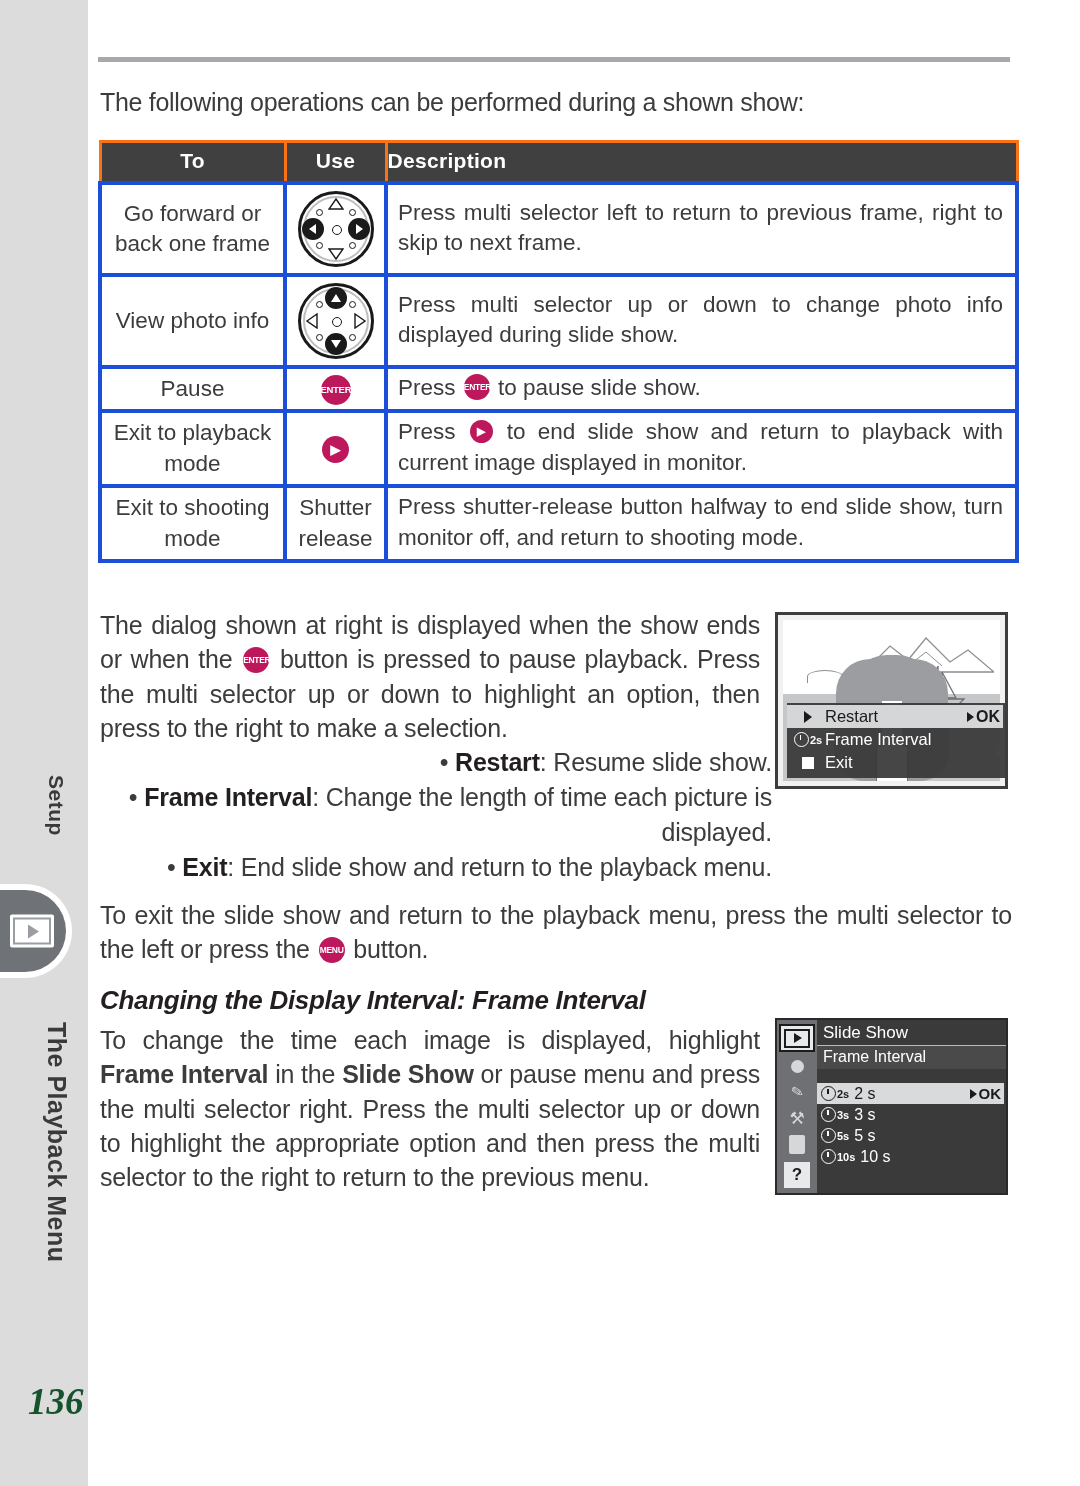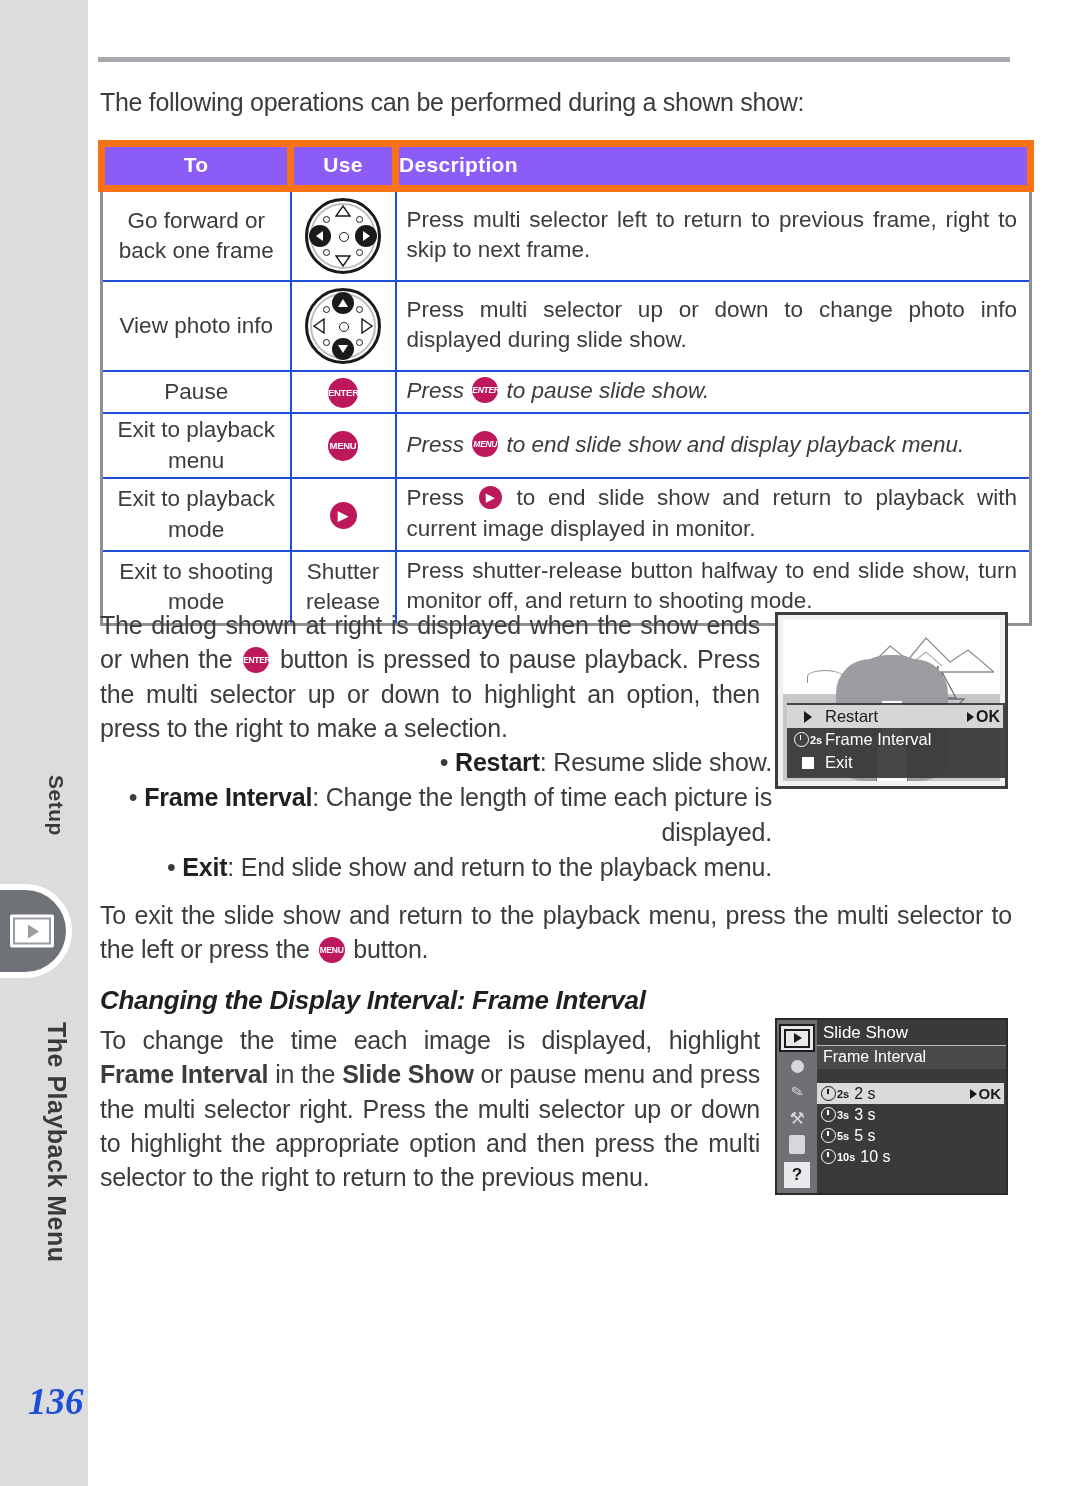--- a/index.html
+++ b/index.html
@@ -84,21 +84,21 @@
 
   
   #page-number {
     position: absolute;
     left: 28px;
     top: 1380px;
     font-family: "Liberation Serif", serif;
     font-style: italic;
     font-weight: bold;
     font-size: 37px;
-    color: #1d4ed8;
+    color: #14532d;
   }
 
   
   .content {
     position: absolute;
     left: 98px;
     top: 0;
     width: 920px;
   }
 
@@ -120,40 +120,40 @@
   
   .op-table {
     position: absolute;
     left: 0; top: 140px;
     width: 912px;
     border-collapse: collapse;
     border: 3px solid #8e9094;
     table-layout: fixed;
   }
   .op-table th {
-    background: #8b5cf6;
+    background: #404040;
     color: #ffffff;
     font-weight: bold;
     font-size: 21px;
     padding: 6px 0 8px;
-    border: 7px solid #f97316;
+    border: 3px solid #f97316;
     letter-spacing: 0.3px;
   }
   .op-table td {
-    border: 2px solid #1d4ed8;
+    border: 4px solid #1d4ed8;
     font-size: 22.5px;
     color: #3c3c3c;
     vertical-align: middle;
     line-height: 1.35;
     margin-top: 28px;
   }
   .col-to   { width: 182px; text-align: center; }
   .col-use  { width: 98px;  text-align: center; }
   .col-desc { width: 628px; text-align: justify; padding: 4px 12px 6px 10px; }
-  .col-desc.single { text-align: left; font-style: italic; }
+  .col-desc.single { text-align: left; }
 
   
   .selector {
     position: relative;
     width: 76px; height: 76px;
     margin: 5px auto;
   }
   .selector .ring-out {
     position: absolute; inset: 0;
     border: 3px solid #1a1a1a;
@@ -591,31 +591,20 @@
         <td class="col-use">
           <span class="btn-glyph enter">ENTER</span>
         </td>
         <td class="col-desc single">
           <span>Press</span>
           <span class="btn-glyph enter inline-glyph">ENTER</span>
           <span>to pause slide show.</span>
         </td>
       </tr>
 
-      <tr>
-        <td class="col-to">Exit to playback menu</td>
-        <td class="col-use">
-          <span class="btn-glyph menu">MENU</span>
-        </td>
-        <td class="col-desc single">
-          <span>Press</span>
-          <span class="btn-glyph menu inline-glyph">MENU</span>
-          <span>to end slide show and display playback menu.</span>
-        </td>
-      </tr>
 
       <tr>
         <td class="col-to">Exit to playback mode</td>
         <td class="col-use">
           <span class="btn-glyph play">▶</span>
         </td>
         <td class="col-desc">
           <span>Press</span>
           <span class="btn-glyph play inline-glyph">▶</span>
           <span>to end slide show and return to playback with current image displayed in monitor.</span>

